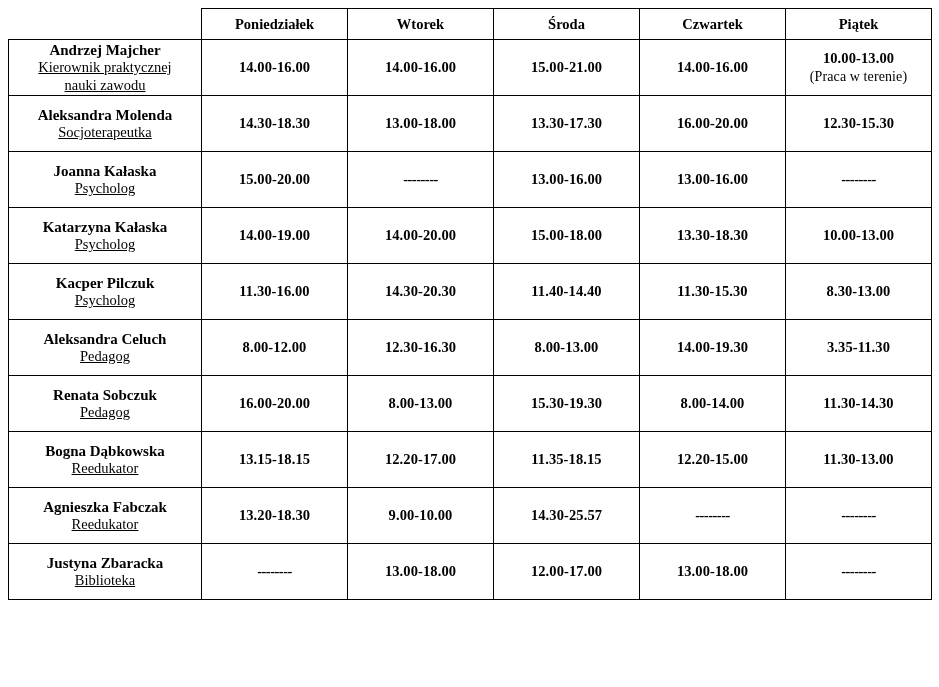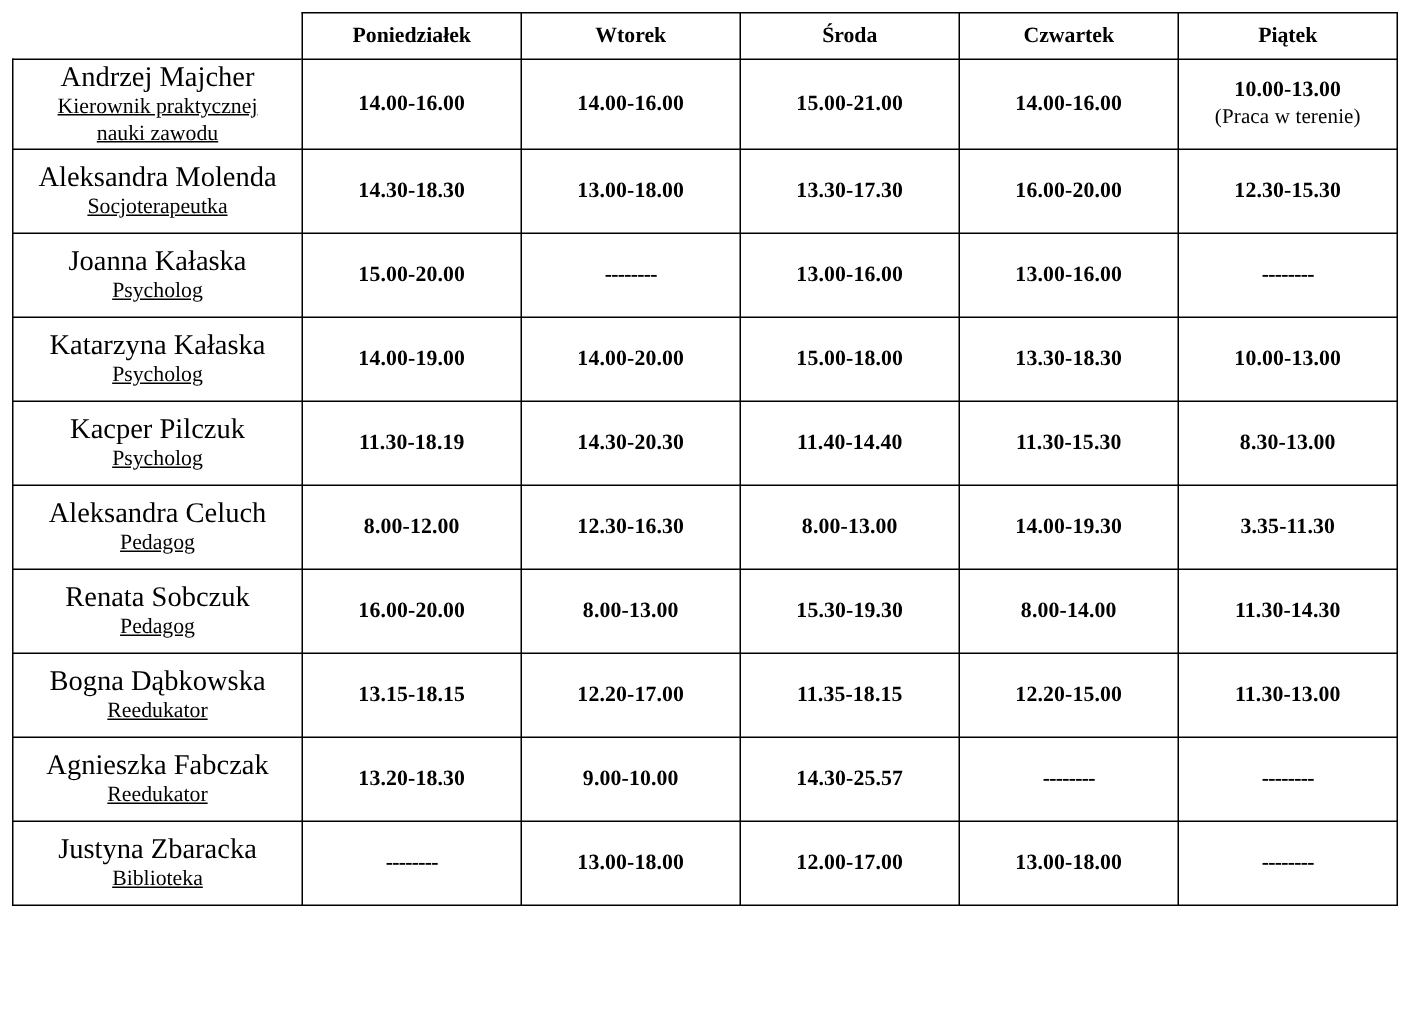--- a/index.html
+++ b/index.html
@@ -47,22 +47,22 @@
     border: none;
   }
   tbody tr {
     height: 56px;
   }
   td.name-cell {
     padding: 4px 6px;
     line-height: 1.22;
   }
   .person-name {
-    font-weight: normal;
-    font-size: 19px;
+    font-weight: bold;
+    font-size: 15px;
     display: block;
   }
   .person-role {
     display: block;
     font-size: 14.5px;
     text-decoration: underline;
     line-height: 1.22;
   }
   .person-role .role-line {
     display: block;
@@ -207,21 +207,21 @@
           </td>
         </tr>
         <tr>
           <td class="name-cell">
             <span class="person-name">Kacper Pilczuk</span>
             <span class="person-role">
               <span class="role-line">Psycholog</span>
             </span>
           </td>
           <td class="hours">
-            <span class="multi">11.30-18.19</span>
+            <span class="multi">11.30-16.00</span>
           </td>
           <td class="hours">
             <span class="multi">14.30-20.30</span>
           </td>
           <td class="hours">
             <span class="multi">11.40-14.40</span>
           </td>
           <td class="hours">
             <span class="multi">11.30-15.30</span>
           </td>

